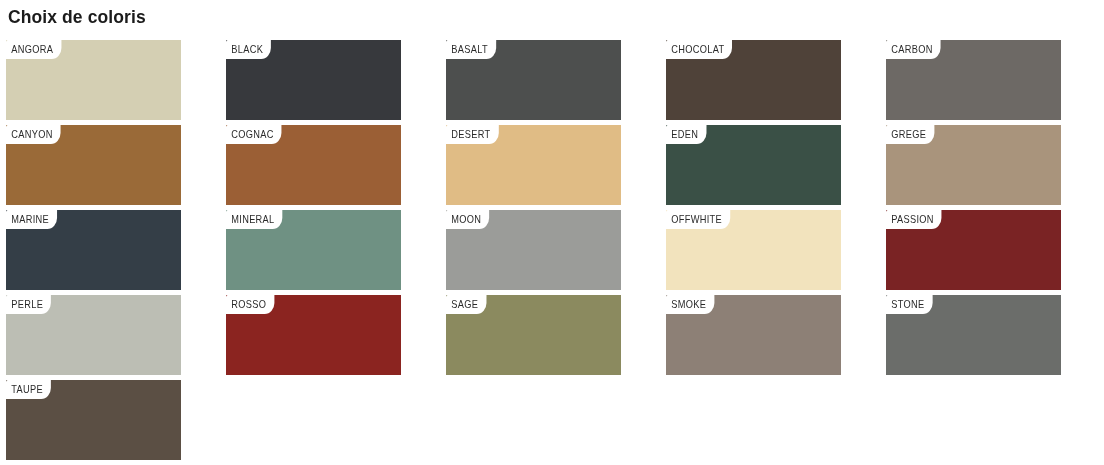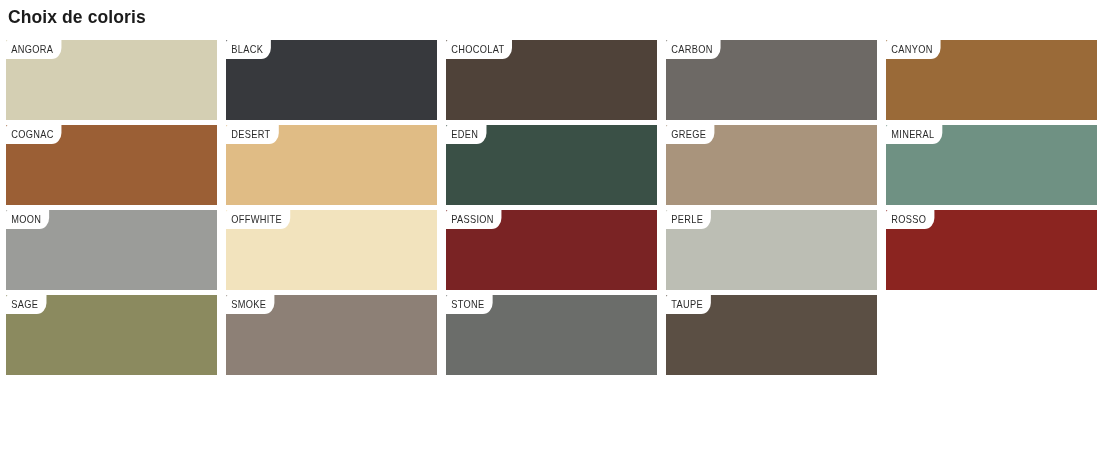--- a/index.html
+++ b/index.html
@@ -45,21 +45,21 @@
     top: 40px;
     width: 1092px;
     display: grid;
     grid-template-columns: repeat(5, 211px);
     column-gap: 9px;
     row-gap: 5px;
   }
 
   .swatch {
     position: relative;
-    width: 211px;
+    width: 175px;
     height: 80px;
     overflow: visible;
   }
 
   .swatch-color {
     position: absolute;
     inset: 0;
     width: 100%;
     height: 100%;
     background: #cccccc;
@@ -94,20 +94,24 @@
   <div class="swatch-grid">
       <div class="swatch">
         <div class="swatch-color" style="background-color: rgb(212, 207, 179);"></div>
         <span class="swatch-label">ANGORA</span>
       </div>
       <div class="swatch">
         <div class="swatch-color" style="background-color: rgb(55, 57, 61);"></div>
         <span class="swatch-label">BLACK</span>
       </div>
       <div class="swatch">
+        <div class="swatch-color" style="background-color: rgb(77, 79, 78);"></div>
+        <span class="swatch-label">BASALT</span>
+      </div>
+      <div class="swatch">
         <div class="swatch-color" style="background-color: rgb(79, 66, 57);"></div>
         <span class="swatch-label">CHOCOLAT</span>
       </div>
       <div class="swatch">
         <div class="swatch-color" style="background-color: rgb(109, 105, 101);"></div>
         <span class="swatch-label">CARBON</span>
       </div>
       <div class="swatch">
         <div class="swatch-color" style="background-color: rgb(154, 106, 56);"></div>
         <span class="swatch-label">CANYON</span>
@@ -120,20 +124,24 @@
         <div class="swatch-color" style="background-color: rgb(224, 188, 133);"></div>
         <span class="swatch-label">DESERT</span>
       </div>
       <div class="swatch">
         <div class="swatch-color" style="background-color: rgb(58, 80, 70);"></div>
         <span class="swatch-label">EDEN</span>
       </div>
       <div class="swatch">
         <div class="swatch-color" style="background-color: rgb(169, 148, 124);"></div>
         <span class="swatch-label">GREGE</span>
+      </div>
+      <div class="swatch">
+        <div class="swatch-color" style="background-color: rgb(52, 62, 71);"></div>
+        <span class="swatch-label">MARINE</span>
       </div>
       <div class="swatch">
         <div class="swatch-color" style="background-color: rgb(111, 145, 131);"></div>
         <span class="swatch-label">MINERAL</span>
       </div>
       <div class="swatch">
         <div class="swatch-color" style="background-color: rgb(155, 156, 153);"></div>
         <span class="swatch-label">MOON</span>
       </div>
       <div class="swatch">

